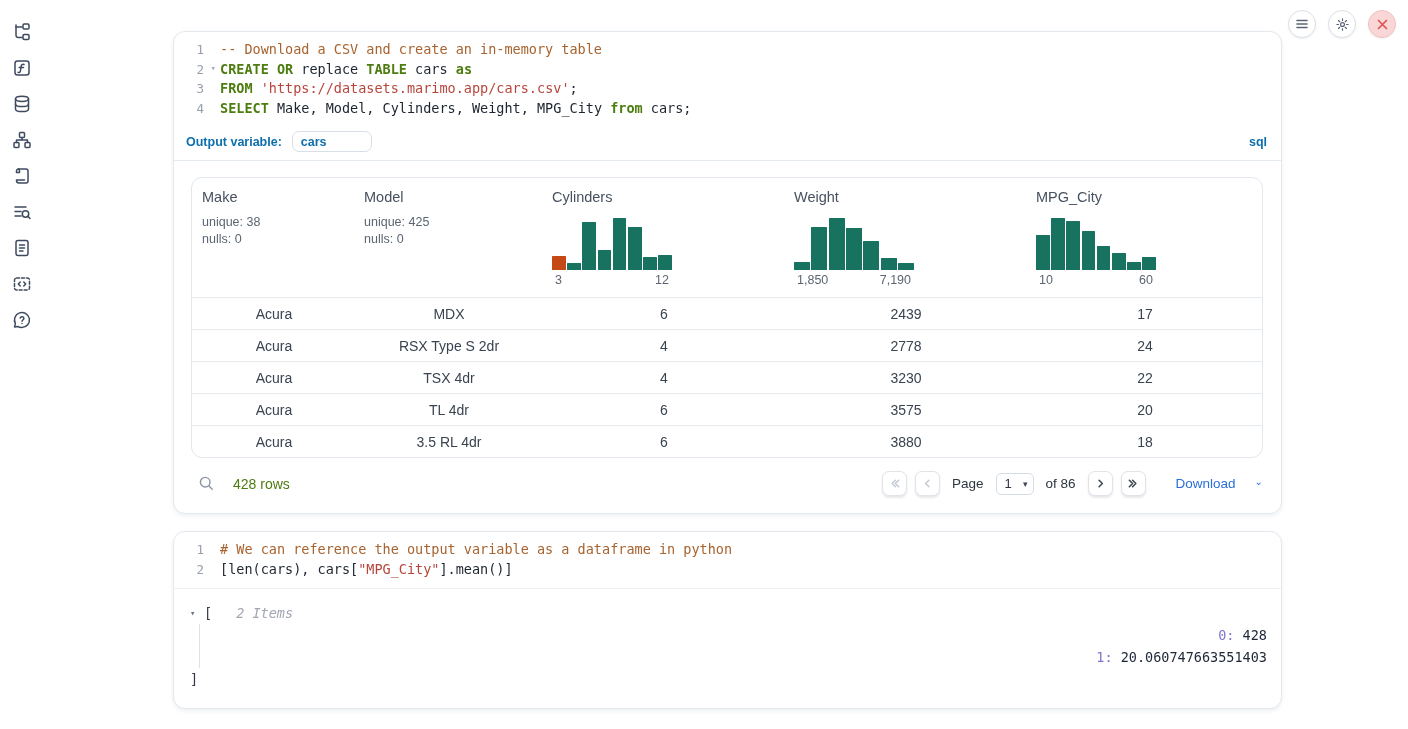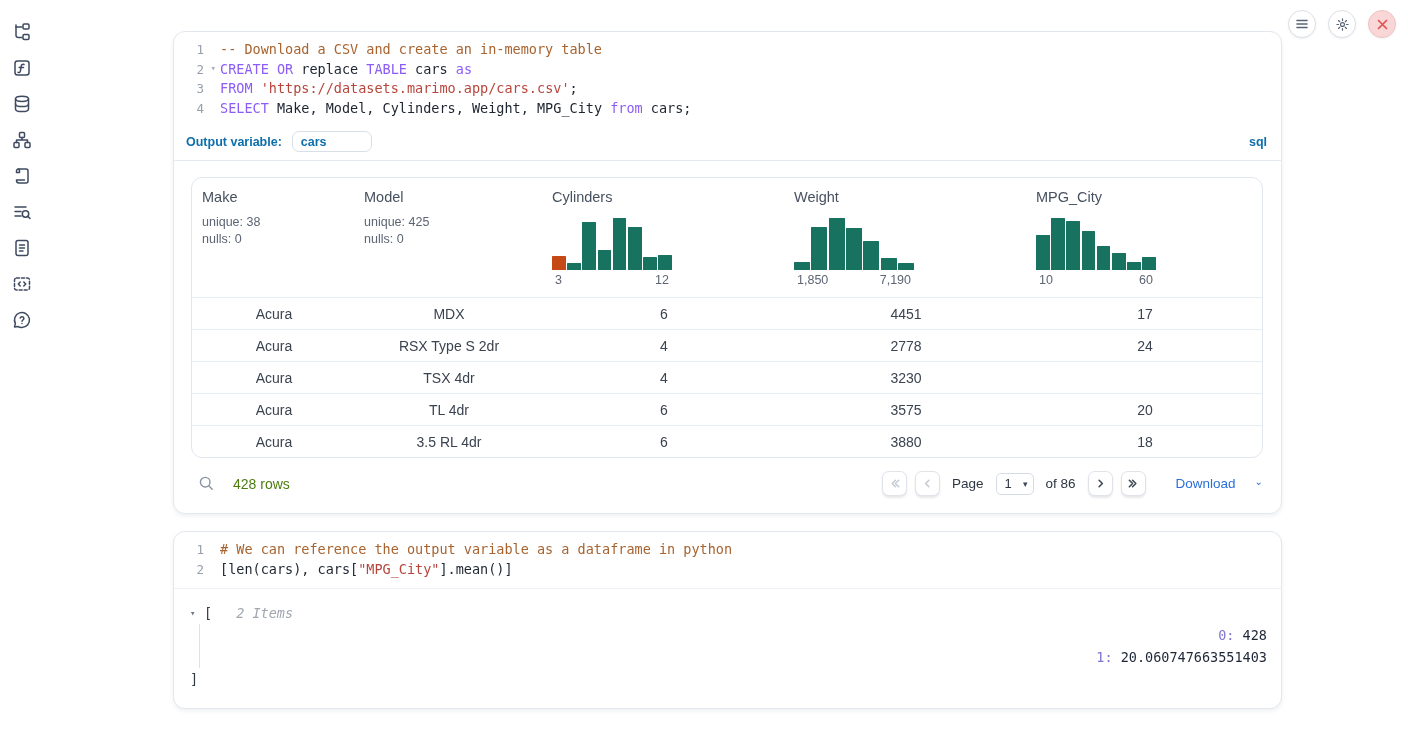--- a/index.html
+++ b/index.html
@@ -19,21 +19,21 @@
   .main { position:absolute; left:173px; top:31px; width:1109px; }
   .cell-card { background:#fff; border:1px solid #e3e8ee; border-radius:12px; box-shadow:0 2px 4px rgba(21,39,63,.07); overflow:hidden; }
 
   
   .code-area { padding:9px 0 7px; }
   .code-line { display:flex; align-items:baseline; height:19.6px; font-family:"DejaVu Sans Mono",monospace; font-size:13.5px; white-space:pre; }
   .gutter { width:30px; flex:none; text-align:right; color:#98a0ac; font-size:12.5px; position:relative; }
   .gutter .fold { position:absolute; right:-12px; top:1px; font-size:9px; color:#a6adb8; }
   .code-text { margin-left:16px; color:#1d2530; }
   .tok-com { color:#a8632f; }
-  .tok-kw  { color:#8b5cf6; }
+  .tok-kw  { color:#4d7c0f;font-weight:bold; }
   .tok-str { color:#b8453c; }
   .tok-txt { color:#1d2530; }
 
   
   .outvar-row { display:flex; align-items:center; padding:5px 14px 8px 12px; border-bottom:1px solid #e4eaf0; }
   .outvar-label { font-size:12.5px; font-weight:bold; color:#0d6fa8; color:#0e6fad; }
   .outvar-input { margin-left:10px; width:80px; height:21px; border:1px solid #d9dfe7; border-radius:7px; padding:0 8px; font-family:"Liberation Sans",sans-serif; font-size:12.5px; font-weight:bold; color:#0e6fad; outline:none; }
   .lang-tag { margin-left:auto; font-size:12.5px; font-weight:bold; color:#0e6fad; cursor:pointer; }
 
   
@@ -242,35 +242,36 @@
                 <span>10</span>
                 <span>60</span>
               </div>
             </div>
           </div>
         <div id="table-body">
             <div class="trow">
               <div class="td">Acura</div>
               <div class="td">MDX</div>
               <div class="td">6</div>
-              <div class="td">4451</div>
+              <div class="td">2439</div>
               <div class="td">17</div>
             </div>
             <div class="trow">
               <div class="td">Acura</div>
               <div class="td">RSX Type S 2dr</div>
               <div class="td">4</div>
               <div class="td">2778</div>
               <div class="td">24</div>
             </div>
             <div class="trow">
               <div class="td">Acura</div>
               <div class="td">TSX 4dr</div>
               <div class="td">4</div>
               <div class="td">3230</div>
+              <div class="td">22</div>
             </div>
             <div class="trow">
               <div class="td">Acura</div>
               <div class="td">TL 4dr</div>
               <div class="td">6</div>
               <div class="td">3575</div>
               <div class="td">20</div>
             </div>
             <div class="trow">
               <div class="td">Acura</div>

